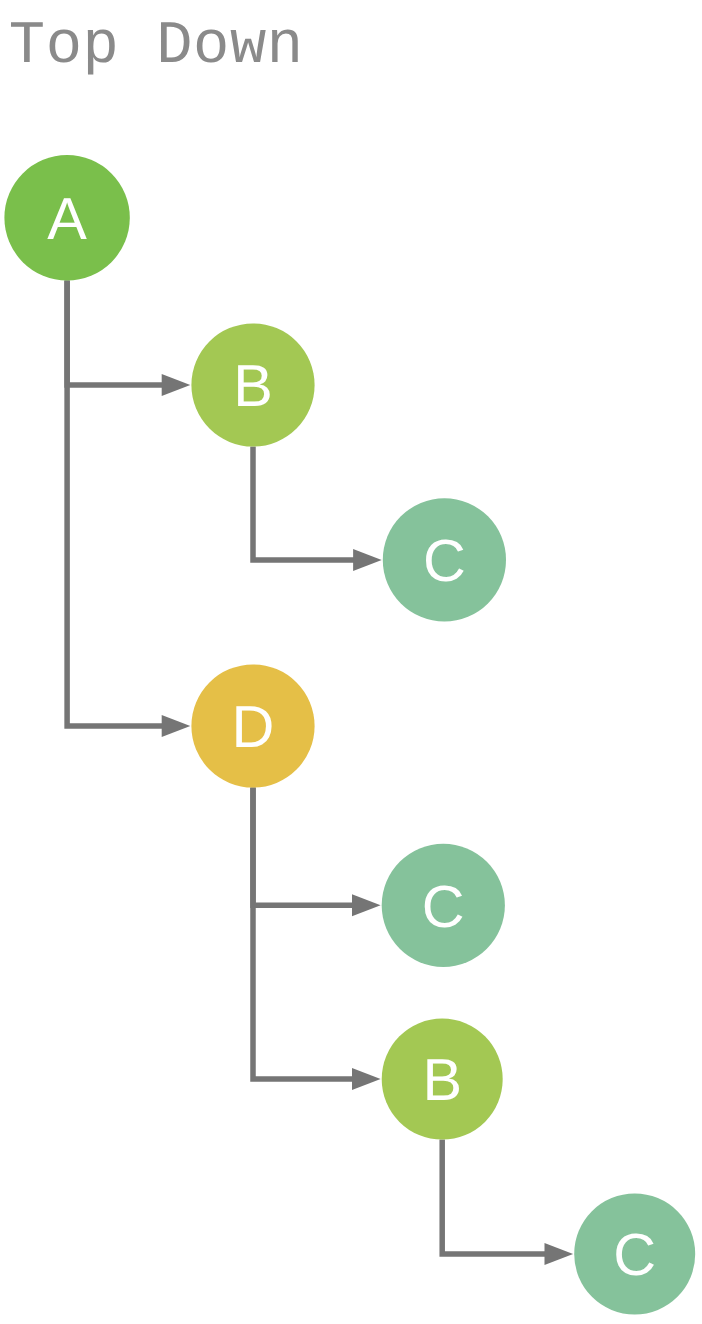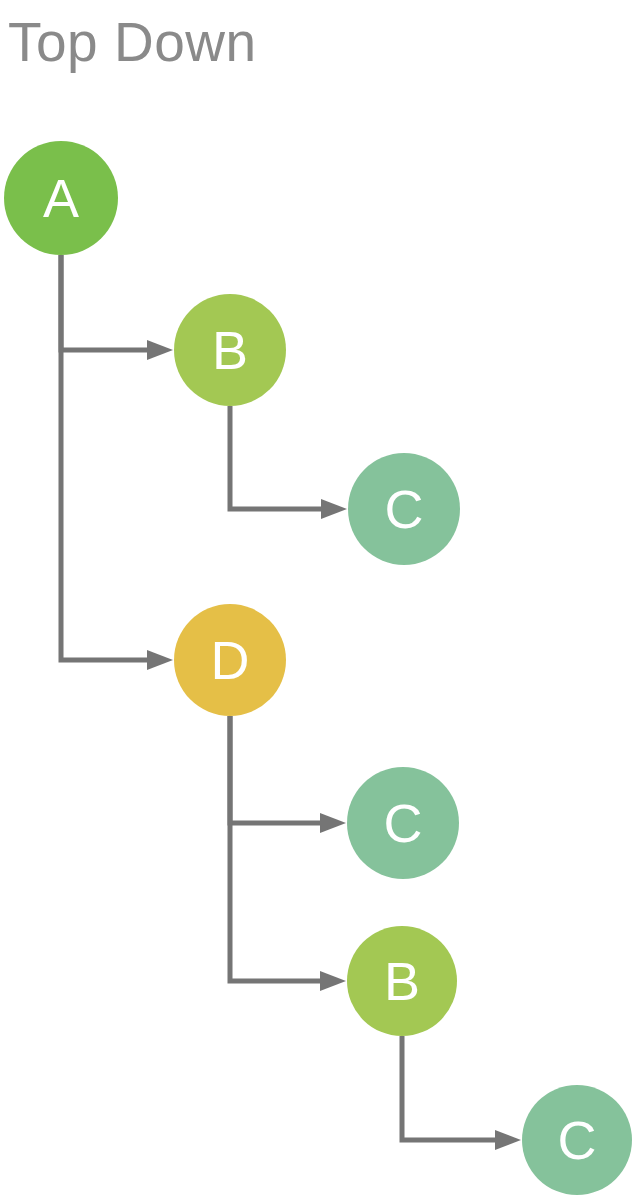--- a/index.html
+++ b/index.html
@@ -19,21 +19,21 @@
   }
   .page-title {
     position: absolute;
     left: 8px;
     top: 10px;
     margin: 0;
     font-size: 55px;
     font-weight: 300;
     letter-spacing: 0.5px;
     color: #8a8a8a;
-    font-family: Liberation Sans, sans-serif;
+    font-family: Liberation Mono, monospace;
     user-select: none;
   }
   svg#diagram {
     position: absolute;
     left: 0;
     top: 0;
     width: 638px;
     height: 1204px;
   }
   .node-label {

